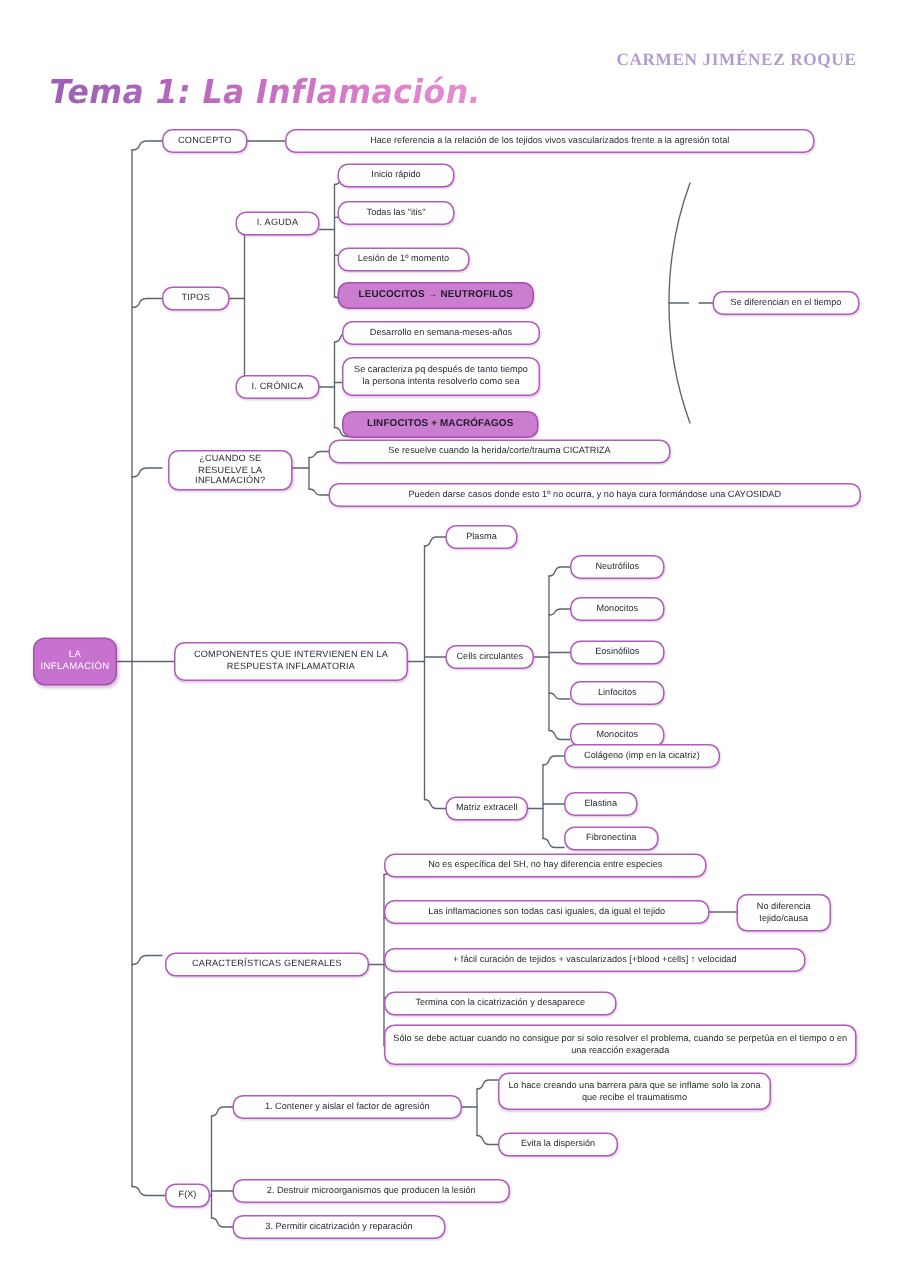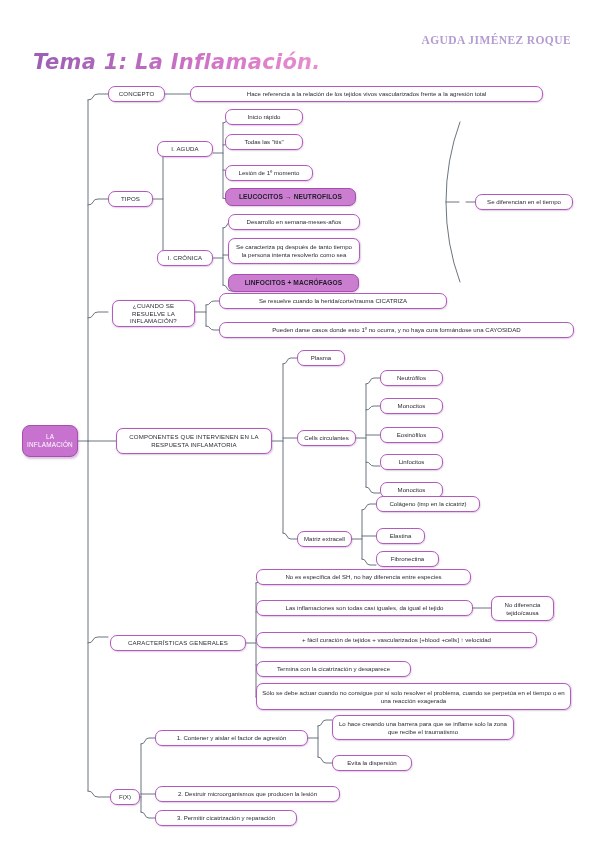--- a/index.html
+++ b/index.html
@@ -92,21 +92,21 @@
   }
   .node.cap {
     letter-spacing: 0.15px;
   }
 </style>
 </head>
 <body>
 
 <div id="canvas">
 
-  <div class="author">AGUDA JIMÉNEZ ROQUE</div>
+  <div class="author">CARMEN JIMÉNEZ ROQUE</div>
   <div class="title">Tema 1: La Inflamación.</div>
 
   <svg class="lines" viewBox="0 0 599 848">
     <g fill="none" stroke="#5a6472" stroke-width="0.9" stroke-linecap="round">
 
       <path d="M 78 441 L 88 441"></path>
       <path d="M 88 100 L 88 791"></path>
 
       <path d="M 88 100 q 4 0 5 -3 q 1 -3 5 -3 L 108 94"></path>
       <path d="M 88 205 q 4 0 5 -3 q 1 -3 5 -3 L 108 199"></path>

